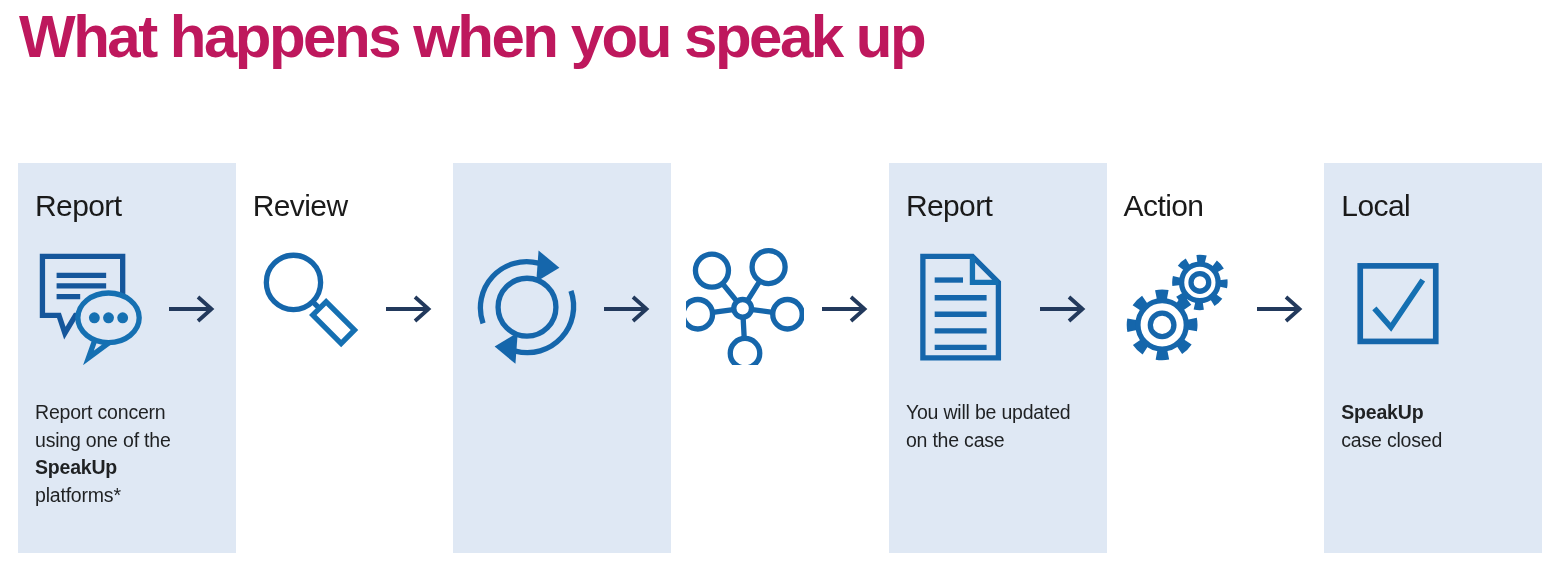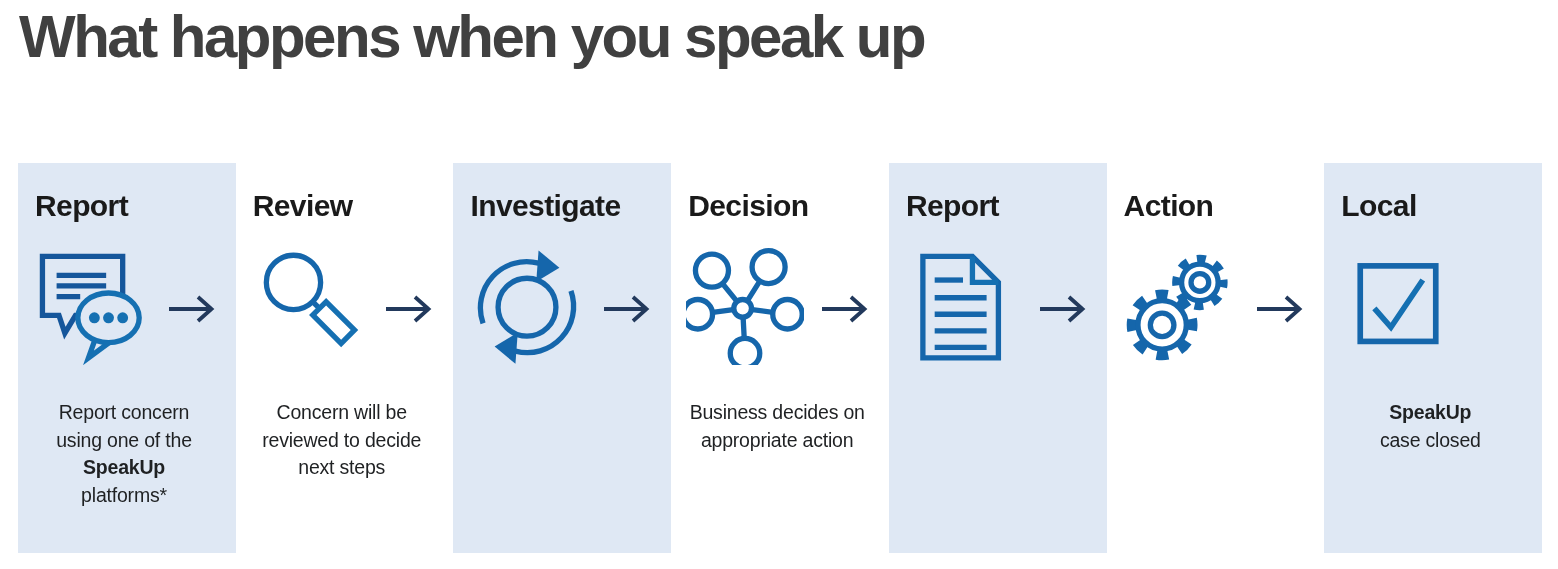--- a/index.html
+++ b/index.html
@@ -2,41 +2,41 @@
 <html><head>
 <meta charset="utf-8">
 <style>
   html,body{margin:0;padding:0;}
   body{
     width:1558px;height:569px;background:#ffffff;position:relative;overflow:hidden;
     font-family:"Liberation Sans","DejaVu Sans",sans-serif;
   }
   .page-title{
     position:absolute;left:19px;top:2px;
-    font-size:60px;font-weight:700;letter-spacing:-2.5px;color:#404040;
+    font-size:60px;font-weight:700;letter-spacing:-2.5px;color:#be185d;
     white-space:nowrap;
   }
   .flow{
     position:absolute;left:18px;top:163px;width:1524px;height:390px;
     display:flex;
   }
   .step{position:relative;flex:1 1 0;}
   .step.blue{background:#dfe8f4;}
   .step-title{
     position:absolute;top:26px;left:17px;
-    font-size:30px;font-weight:700;letter-spacing:-0.6px;color:#1a1a1a;
+    font-size:30px;font-weight:400;letter-spacing:-0.6px;color:#1a1a1a;
     white-space:nowrap;
   }
   .icon-wrap{position:absolute;top:84px;left:15px;width:118px;height:118px;}
   .icon-wrap svg{display:block;width:118px;height:118px;}
   .arrow{position:absolute;top:131px;right:11px;width:56px;height:30px;}
   .arrow svg{display:block;width:56px;height:30px;}
   .desc{
     position:absolute;top:236px;left:17px;width:178px;
-    font-size:19.5px;line-height:27.5px;letter-spacing:-0.2px;color:#1f2123;text-align:center;
+    font-size:19.5px;line-height:27.5px;letter-spacing:-0.2px;color:#1f2123;
   }
   .desc-bold{font-weight:700;display:block;}
 </style>
 </head>
 <body>
 
 <div class="page-title">What happens when you speak up</div>
 
 <div class="flow">
 
@@ -72,80 +72,75 @@
         <g transform="translate(58,52) rotate(-45)">
           <rect x="-8" y="0" width="16" height="34" stroke="#1570b2" stroke-width="4.5"></rect>
         </g>
       </svg>
     </div>
     <div class="arrow">
       <svg viewBox="0 0 56 30">
           <path d="M0 15 H42 M29 3 L42.5 15 L29 27" stroke="#22395c" stroke-width="3.8" fill="none"></path>
         </svg>
     </div>
-    <div class="desc">
-      <span>Concern will be reviewed to decide next steps</span><span class="desc-bold"></span><span></span>
-    </div>
   </div>
 
   <div class="step blue">
-    <div class="step-title">Investigate</div>
     <div class="icon-wrap">
       <svg viewBox="0 0 100 102" fill="none">
         <circle cx="50" cy="52" r="25" stroke="#1566ab" stroke-width="4.6"></circle>
         <path d="M12 66 A40 40 0 0 1 60 14" stroke="#1566ab" stroke-width="4.6"></path>
         <polygon points="78,18 60,3 58,30" fill="#1566ab"></polygon>
         <path d="M88 38 A40 40 0 0 1 40 90" stroke="#1566ab" stroke-width="4.6"></path>
         <polygon points="22,86 40,101 42,74" fill="#1566ab"></polygon>
       </svg>
     </div>
     <div class="arrow">
       <svg viewBox="0 0 56 30">
           <path d="M0 15 H42 M29 3 L42.5 15 L29 27" stroke="#22395c" stroke-width="3.8" fill="none"></path>
         </svg>
     </div>
   </div>
 
   <div class="step">
-    <div class="step-title">Decision</div>
     <div class="icon-wrap">
       <svg viewBox="0 0 100 100" fill="none">
         <path d="M48 52 L22 20 M48 52 L70 17 M48 52 L10 57 M48 52 L86 57 M48 52 L50 90" stroke="#1566ab" stroke-width="4.5"></path>
         <circle cx="22" cy="20" r="14" fill="#ffffff" stroke="#1566ab" stroke-width="4.5"></circle>
         <circle cx="70" cy="17" r="14" fill="#ffffff" stroke="#1566ab" stroke-width="4.5"></circle>
         <circle cx="10" cy="57" r="12.5" fill="#ffffff" stroke="#1566ab" stroke-width="4.5"></circle>
         <circle cx="86" cy="57" r="12.5" fill="#ffffff" stroke="#1566ab" stroke-width="4.5"></circle>
         <circle cx="50" cy="90" r="12.5" fill="#ffffff" stroke="#1566ab" stroke-width="4.5"></circle>
         <circle cx="48" cy="52" r="7.5" fill="#ffffff" stroke="#1566ab" stroke-width="4.5"></circle>
       </svg>
     </div>
     <div class="arrow">
       <svg viewBox="0 0 56 30">
           <path d="M0 15 H42 M29 3 L42.5 15 L29 27" stroke="#22395c" stroke-width="3.8" fill="none"></path>
         </svg>
-    </div>
-    <div class="desc">
-      <span>Business decides on appropriate action</span><span class="desc-bold"></span><span></span>
     </div>
   </div>
 
   <div class="step blue">
     <div class="step-title">Report</div>
     <div class="icon-wrap">
       <svg viewBox="0 0 100 100" fill="none">
         <path d="M16 8 H58 L80 30 V94 H16 Z" stroke="#1566ab" stroke-width="4.5"></path>
         <path d="M58 8 V30 H80" stroke="#1570b2" stroke-width="4.5"></path>
         <path d="M26 28 H50" stroke="#1566ab" stroke-width="4.5"></path>
         <path d="M26 43 H70 M26 57 H70 M26 71 H70 M26 85 H70" stroke="#1566ab" stroke-width="4.5"></path>
       </svg>
     </div>
     <div class="arrow">
       <svg viewBox="0 0 56 30">
           <path d="M0 15 H42 M29 3 L42.5 15 L29 27" stroke="#22395c" stroke-width="3.8" fill="none"></path>
         </svg>
+    </div>
+    <div class="desc">
+      <span>You will be updated on the case</span><span class="desc-bold"></span><span></span>
     </div>
   </div>
 
   <div class="step">
     <div class="step-title">Action</div>
     <div class="icon-wrap">
       <svg viewBox="0 0 100 100" fill="none">
         <circle cx="66" cy="30" r="19" stroke="#1566ab" stroke-width="9" stroke-dasharray="7.2 7.72" stroke-dashoffset="3"></circle>
         <circle cx="66" cy="30" r="15.5" fill="#ffffff" stroke="#1566ab" stroke-width="4.5"></circle>
         <circle cx="66" cy="30" r="7.5" stroke="#1566ab" stroke-width="4.5"></circle>

